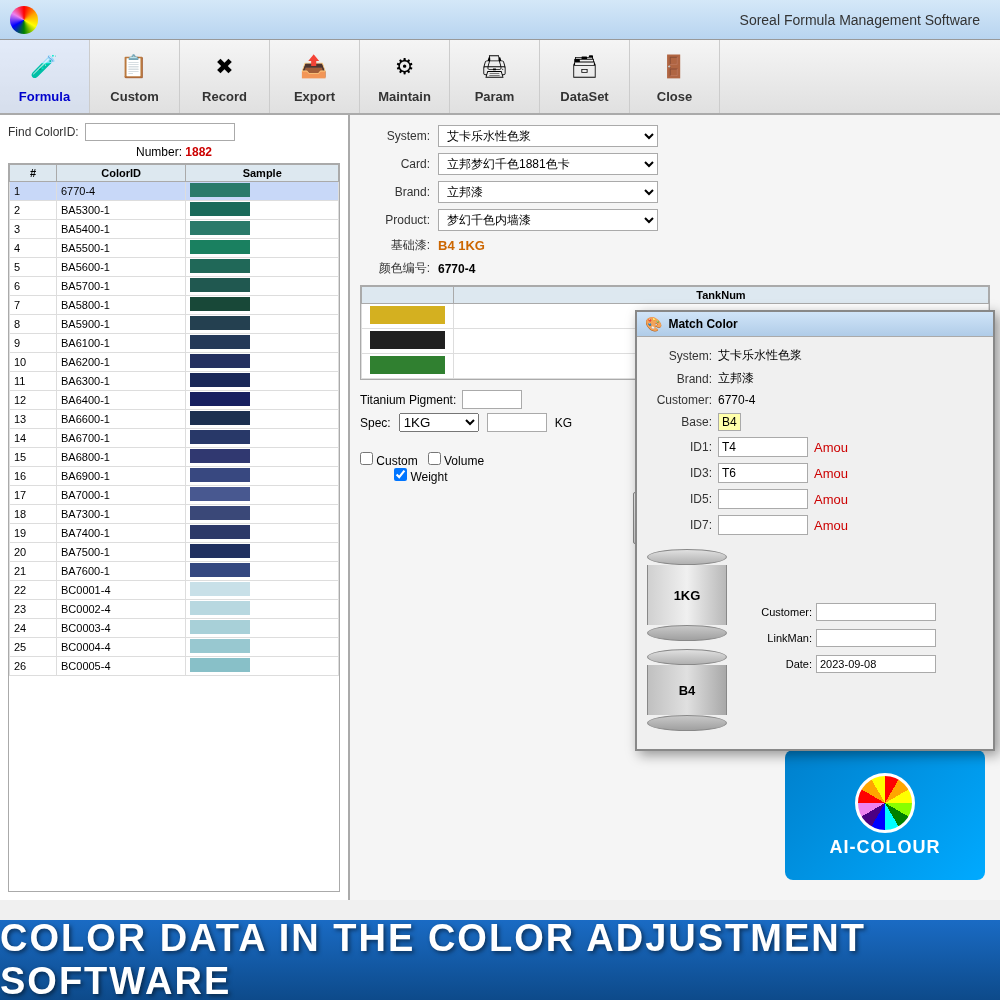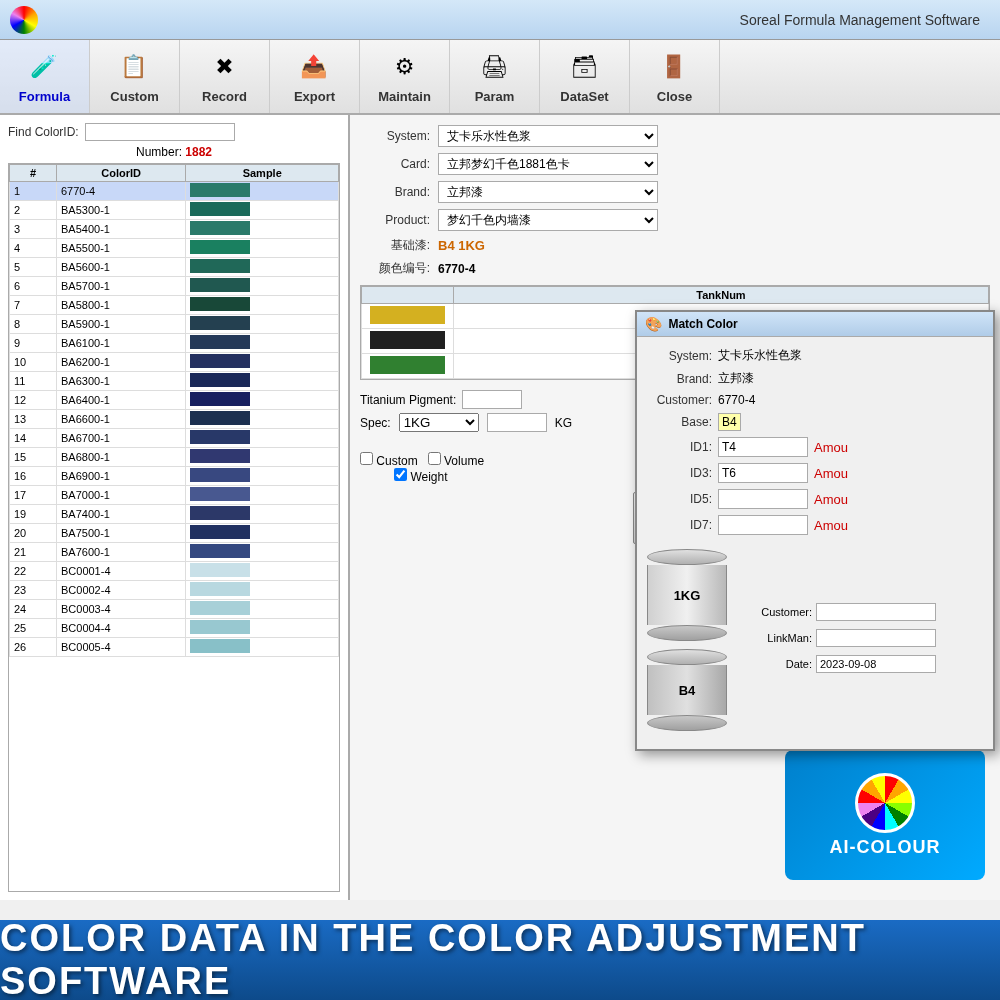--- a/index.html
+++ b/index.html
@@ -447,20 +447,25 @@
   </tr>
             <tr>
     <td>16</td>
     <td>BA6900-1</td>
     <td><span class="swatch" style="background:#384880;display:inline-block;width:60px;height:14px;"></span></td>
   </tr>
             <tr>
     <td>17</td>
     <td>BA7000-1</td>
     <td><span class="swatch" style="background:#485890;display:inline-block;width:60px;height:14px;"></span></td>
+  </tr>
+            <tr>
+    <td>18</td>
+    <td>BA7300-1</td>
+    <td><span class="swatch" style="background:#3a4878;display:inline-block;width:60px;height:14px;"></span></td>
   </tr>
             <tr>
     <td>19</td>
     <td>BA7400-1</td>
     <td><span class="swatch" style="background:#2c3868;display:inline-block;width:60px;height:14px;"></span></td>
   </tr>
             <tr>
     <td>20</td>
     <td>BA7500-1</td>
     <td><span class="swatch" style="background:#203060;display:inline-block;width:60px;height:14px;"></span></td>

